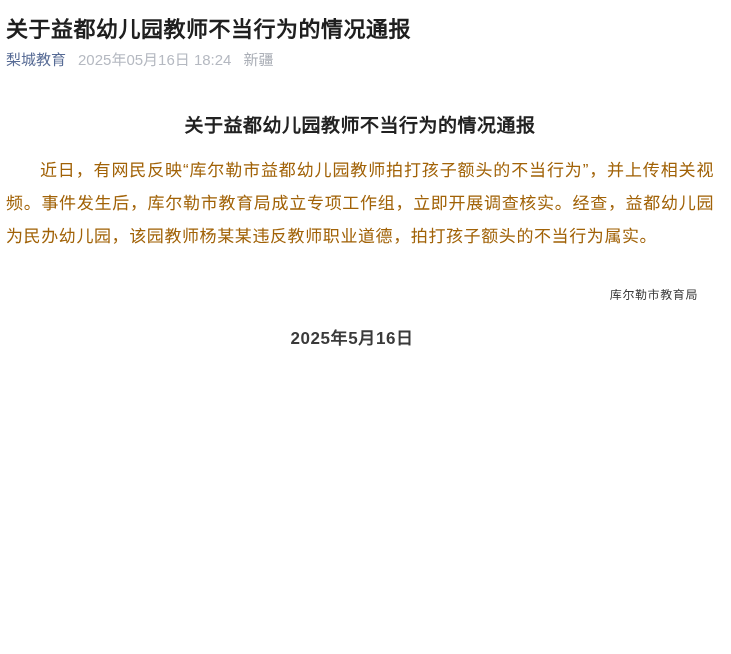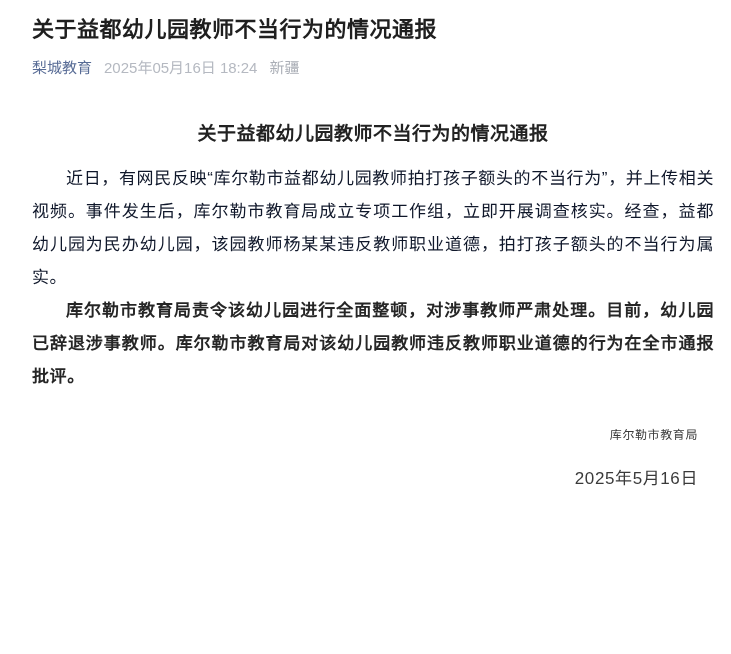--- a/index.html
+++ b/index.html
@@ -10,33 +10,33 @@
   body {
     width: 731px;
     min-height: 654px;
     font-family: "Liberation Sans", "DejaVu Sans", sans-serif;
     -webkit-font-smoothing: antialiased;
   }
   .page {
     box-sizing: border-box;
     width: 731px;
     min-height: 654px;
-    padding: 13px 17px 27px 32px;
+    padding: 13px 17px 27px 6px;
     background: #ffffff;
   }
   .article-title {
     margin: 0;
     font-size: 22px;
     line-height: 33px;
     font-weight: 700;
     color: #1f1f1f;
     letter-spacing: 0.5px;
   }
   .meta {
-    margin-top: 11px;
+    margin-top: 3px;
     font-size: 15px;
     line-height: 21px;
     display: flex;
     align-items: baseline;
   }
   .account {
     color: #576b95;
     text-decoration: none;
     cursor: pointer;
     margin-right: 12px;
@@ -55,21 +55,21 @@
     line-height: 33px;
     font-weight: 700;
     text-align: center;
     color: #222222;
     letter-spacing: 0.5px;
   }
   p.para {
     margin: 0;
     font-size: 17px;
     line-height: 33px;
-    color: #0f172a;
+    color: #a16207;
     text-indent: 2em;
     text-align: justify;
     letter-spacing: 0.6px;
   }
   p.para.emph {
     font-weight: 700;
     color: #262626;
   }
   p.sig {
     margin: 26px 0 0 0;
@@ -78,23 +78,24 @@
     color: #3a3a3a;
     text-align: right;
     padding-right: 16px;
     letter-spacing: 0.6px;
   }
   p.sig-date {
     margin: 10px 0 0 0;
     font-size: 17px;
     line-height: 33px;
     color: #3a3a3a;
-    text-align: right;
+    text-align: center;
     padding-right: 16px;
     letter-spacing: 0.6px;
+    font-weight: bold;
   }
 </style>
 </head>
 <body>
 
 <div class="page">
 
   <h1 class="article-title">关于益都幼儿园教师不当行为的情况通报</h1>
 
   <div class="meta">
@@ -102,21 +103,20 @@
     <span class="meta-date">2025年05月16日 18:24</span>
     <span class="meta-loc">新疆</span>
   </div>
 
   <div class="content">
 
     <h2 class="notice-heading">关于益都幼儿园教师不当行为的情况通报</h2>
 
     <p class="para">近日，有网民反映“库尔勒市益都幼儿园教师拍打孩子额头的不当行为”，并上传相关视频。事件发生后，库尔勒市教育局成立专项工作组，立即开展调查核实。经查，益都幼儿园为民办幼儿园，该园教师杨某某违反教师职业道德，拍打孩子额头的不当行为属实。</p>
 
-    <p class="para emph">库尔勒市教育局责令该幼儿园进行全面整顿，对涉事教师严肃处理。目前，幼儿园已辞退涉事教师。库尔勒市教育局对该幼儿园教师违反教师职业道德的行为在全市通报批评。</p>
 
 
     <p class="sig">库尔勒市教育局</p>
 
     <p class="sig-date">2025年5月16日</p>
 
   </div>
 
 </div>
 

